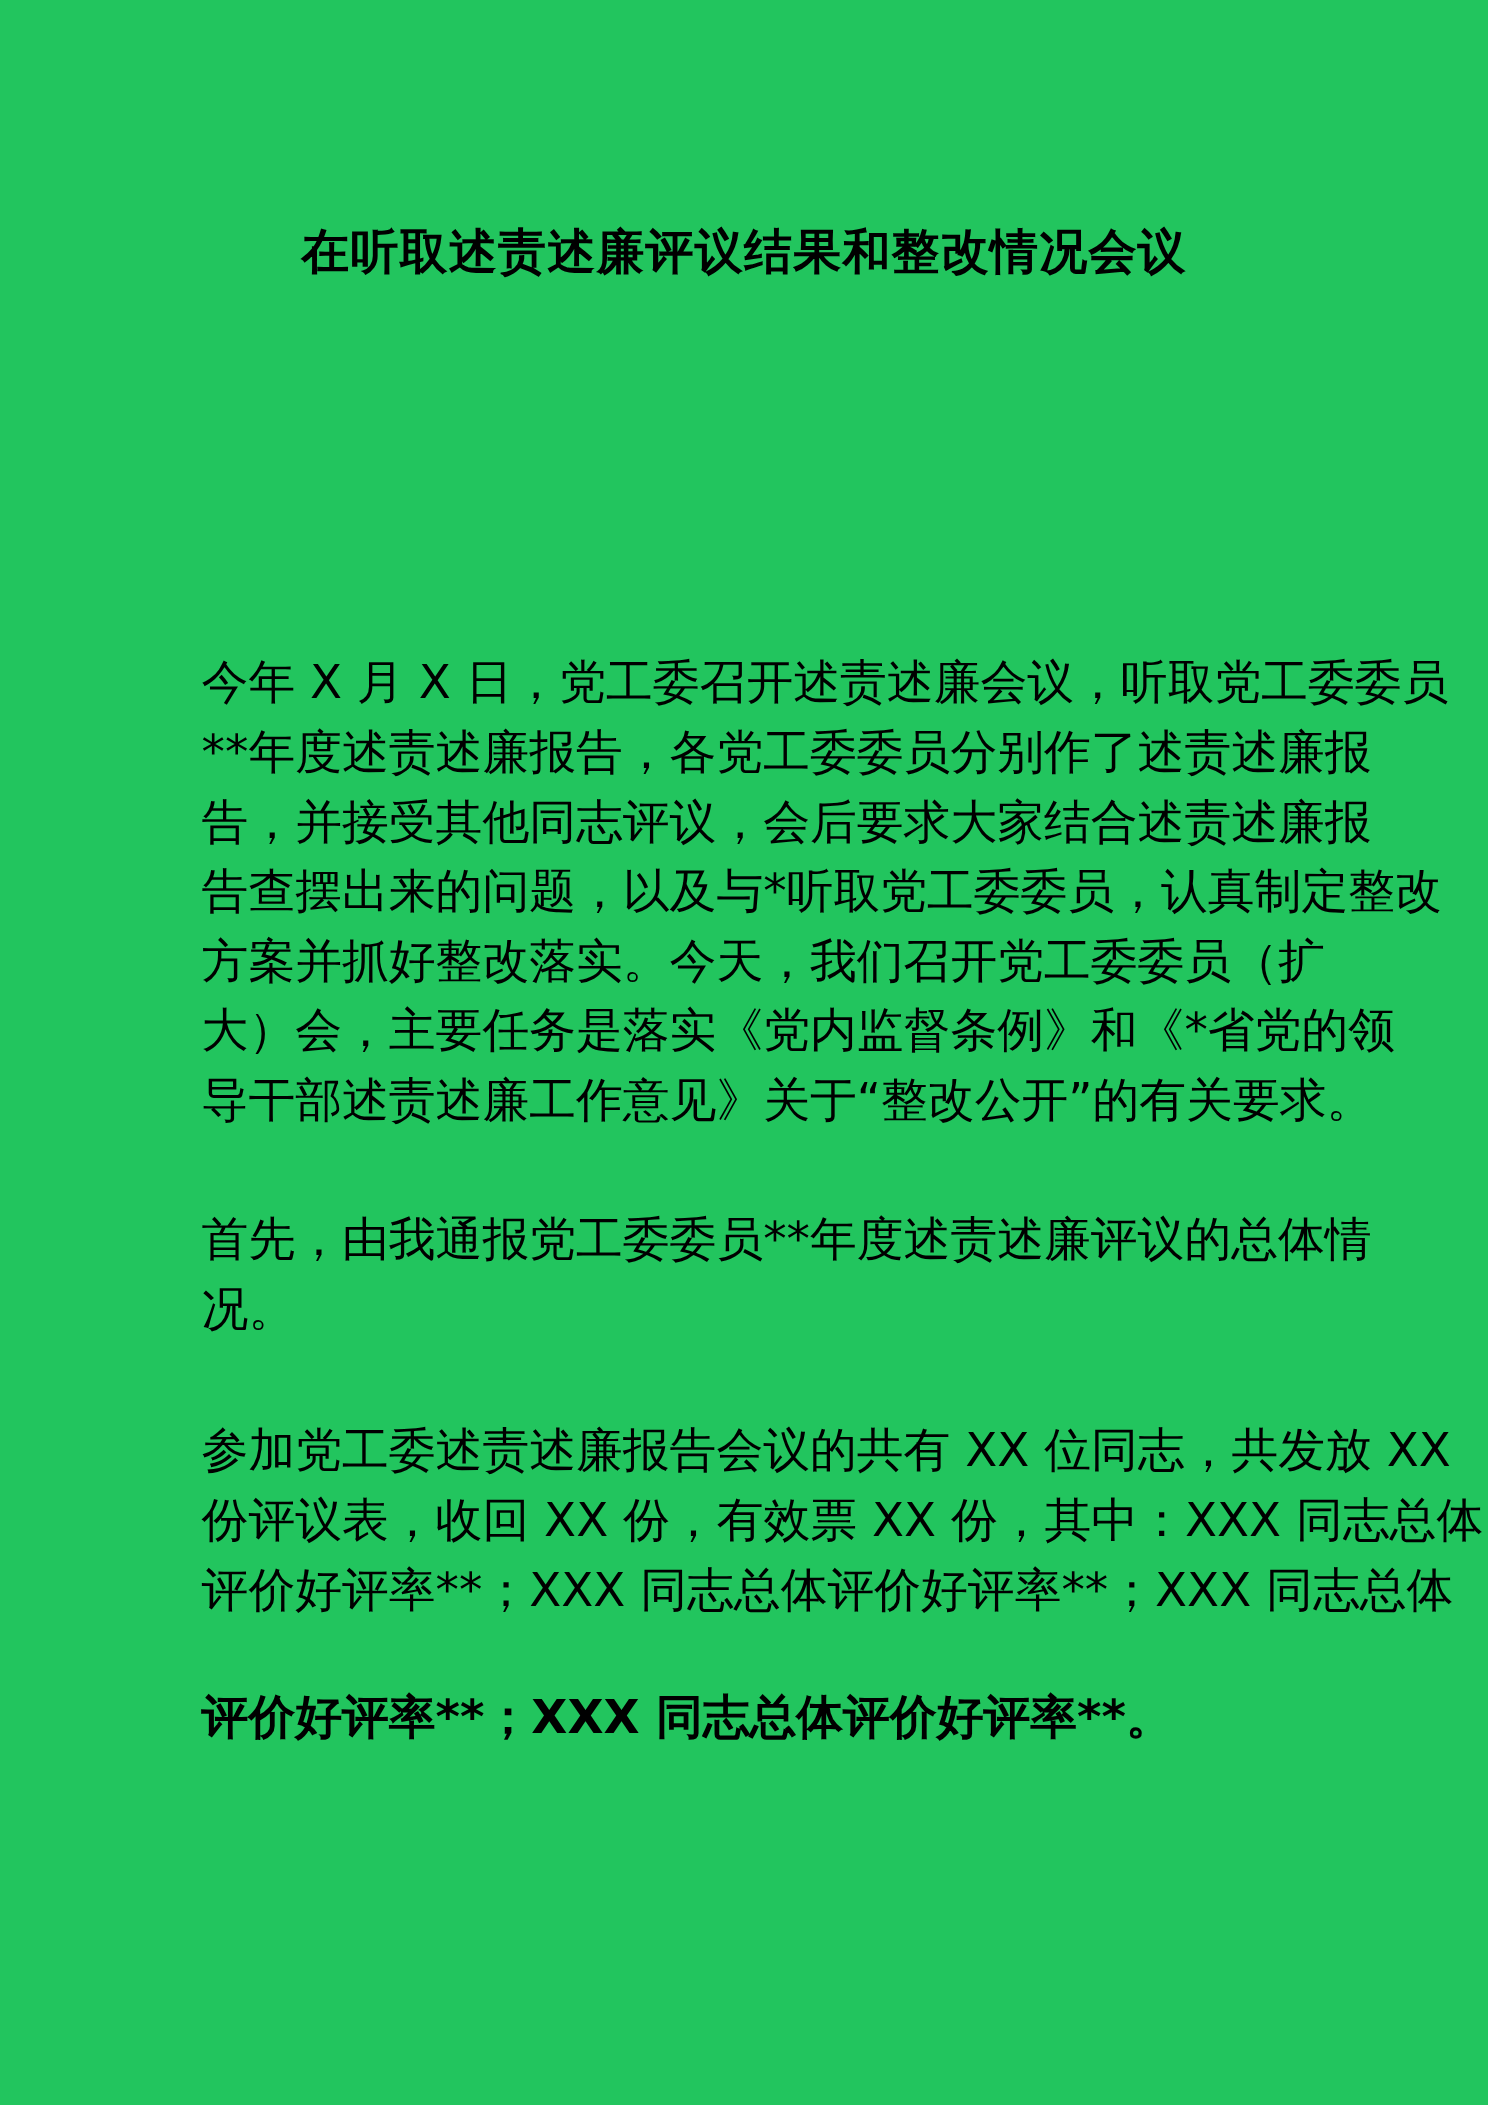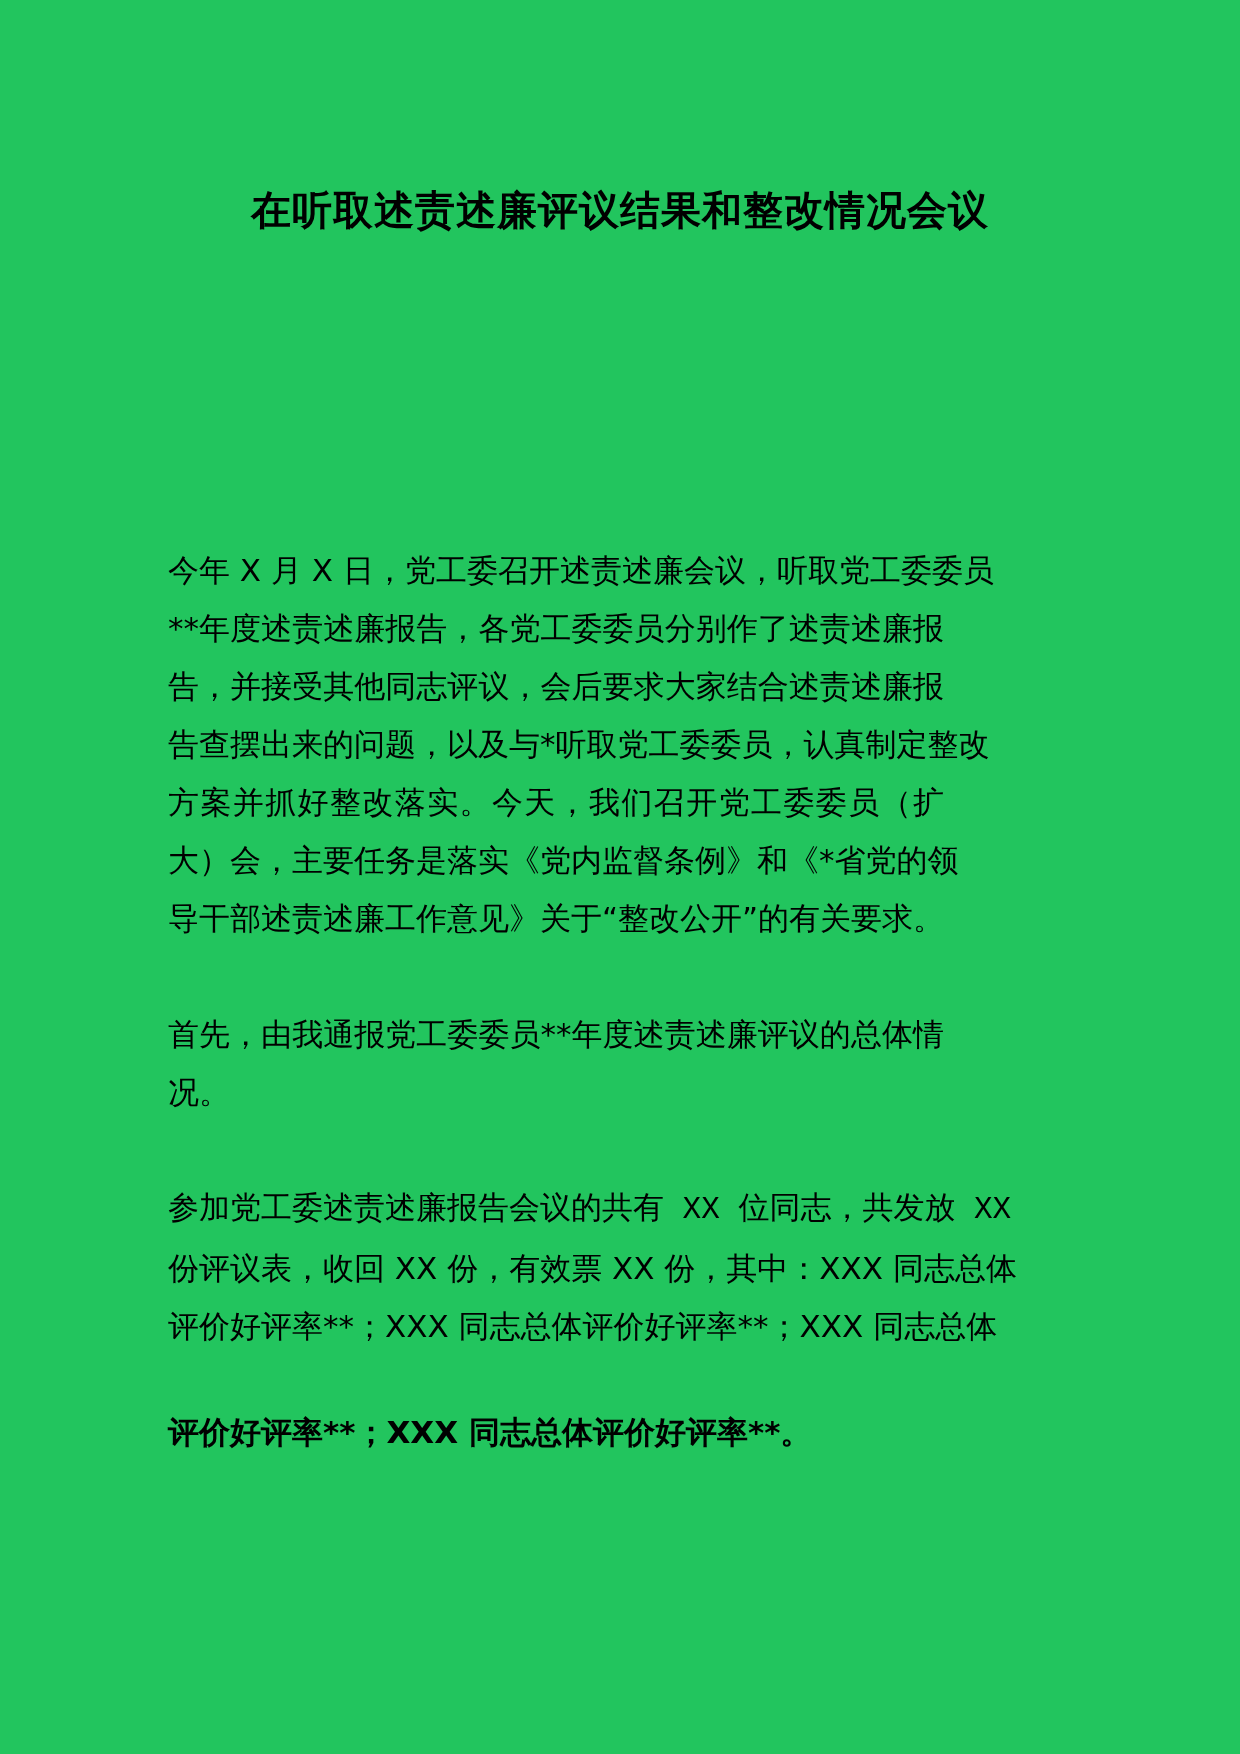--- a/index.html
+++ b/index.html
@@ -30,21 +30,21 @@
       font-weight: bold;
       font-size: 40px;
       line-height: 48px;
       letter-spacing: 1px;
       white-space: nowrap;
     }
     .body-line {
       position: absolute;
       left: 168px;
       width: 776px;
-      font-size: 31px;
+      font-size: 39px;
       line-height: 40px;
       white-space: nowrap;
       text-align: justify;
       text-align-last: justify;
     }
     .body-line.last {
       text-align-last: left;
     }
   </style>
 </head>
@@ -63,19 +63,19 @@
     <div class="body-line" style="top:840px;">大）会，主要任务是落实《党内监督条例》和《*省党的领</div>
     <div class="body-line" style="top:898px;">导干部述责述廉工作意见》关于“整改公开”的有关要求。</div>
   </div>
 
   <div>
     <div class="body-line" style="top:1014px;">首先，由我通报党工委委员**年度述责述廉评议的总体情</div>
     <div class="body-line last" style="top:1072px;">况。</div>
   </div>
 
   <div>
-    <div class="body-line" style="top:1190px;font-family:Liberation Mono, monospace;">参加党工委述责述廉报告会议的共有 XX 位同志，共发放 XX</div>
+    <div class="body-line" style="top:1190px;">参加党工委述责述廉报告会议的共有 XX 位同志，共发放 XX</div>
     <div class="body-line" style="top:1248px;">份评议表，收回 XX 份，有效票 XX 份，其中：XXX 同志总体</div>
     <div class="body-line" style="top:1306px;">评价好评率**；XXX 同志总体评价好评率**；XXX 同志总体</div>
     <div class="body-line last" style="top:1412px;font-weight:bold;">评价好评率**；XXX 同志总体评价好评率**。</div>
   </div>
 
 </div>
 
 </body></html>

